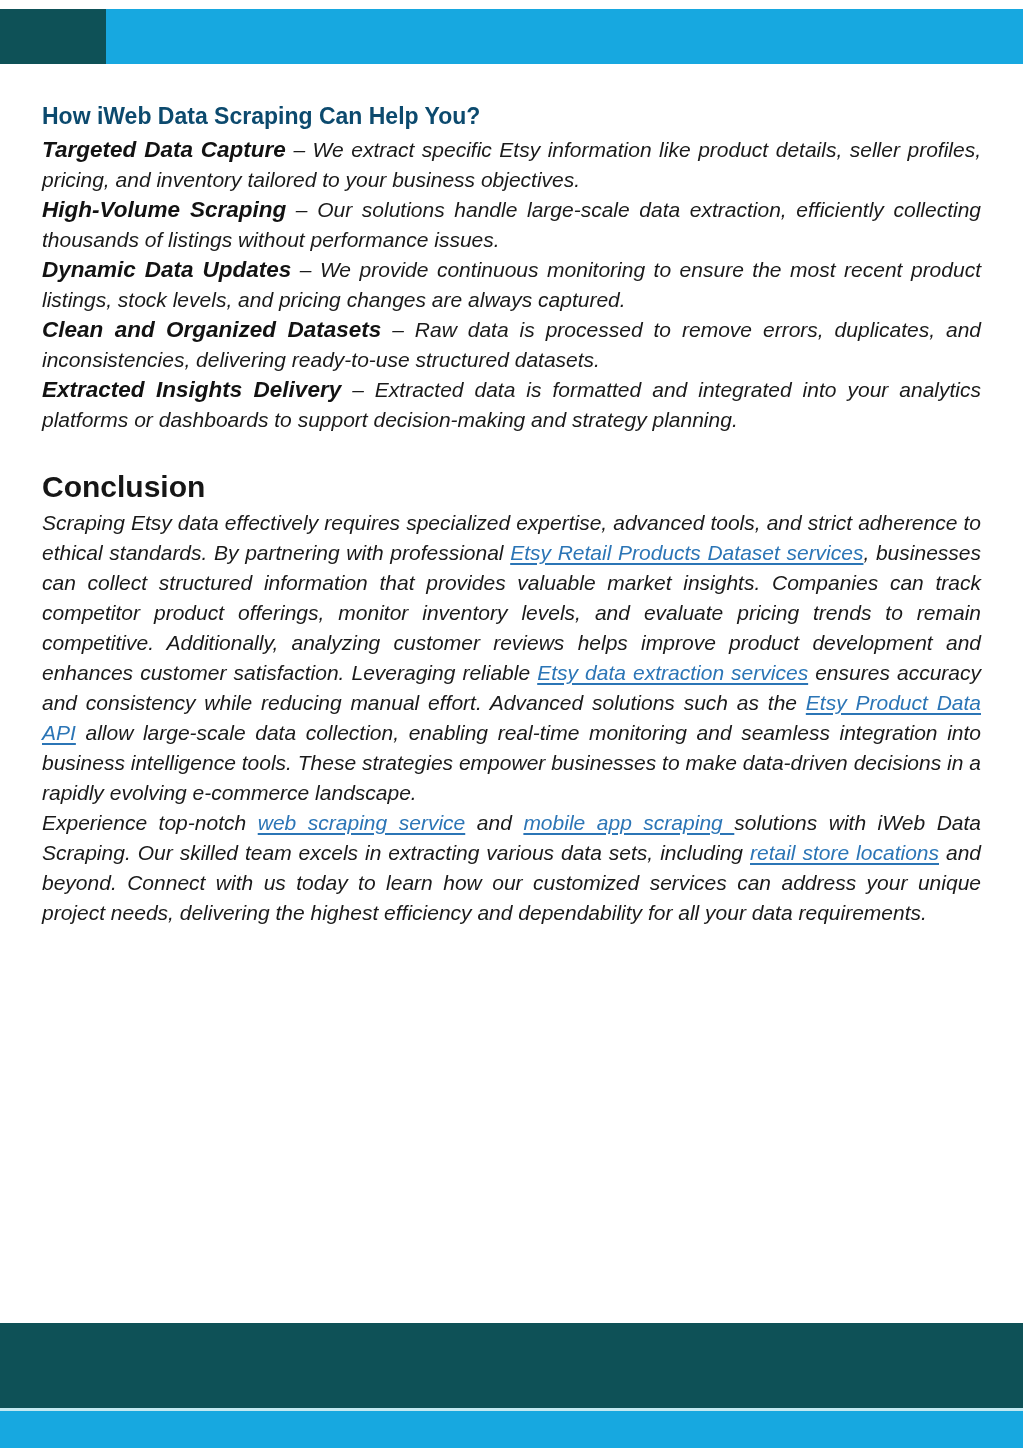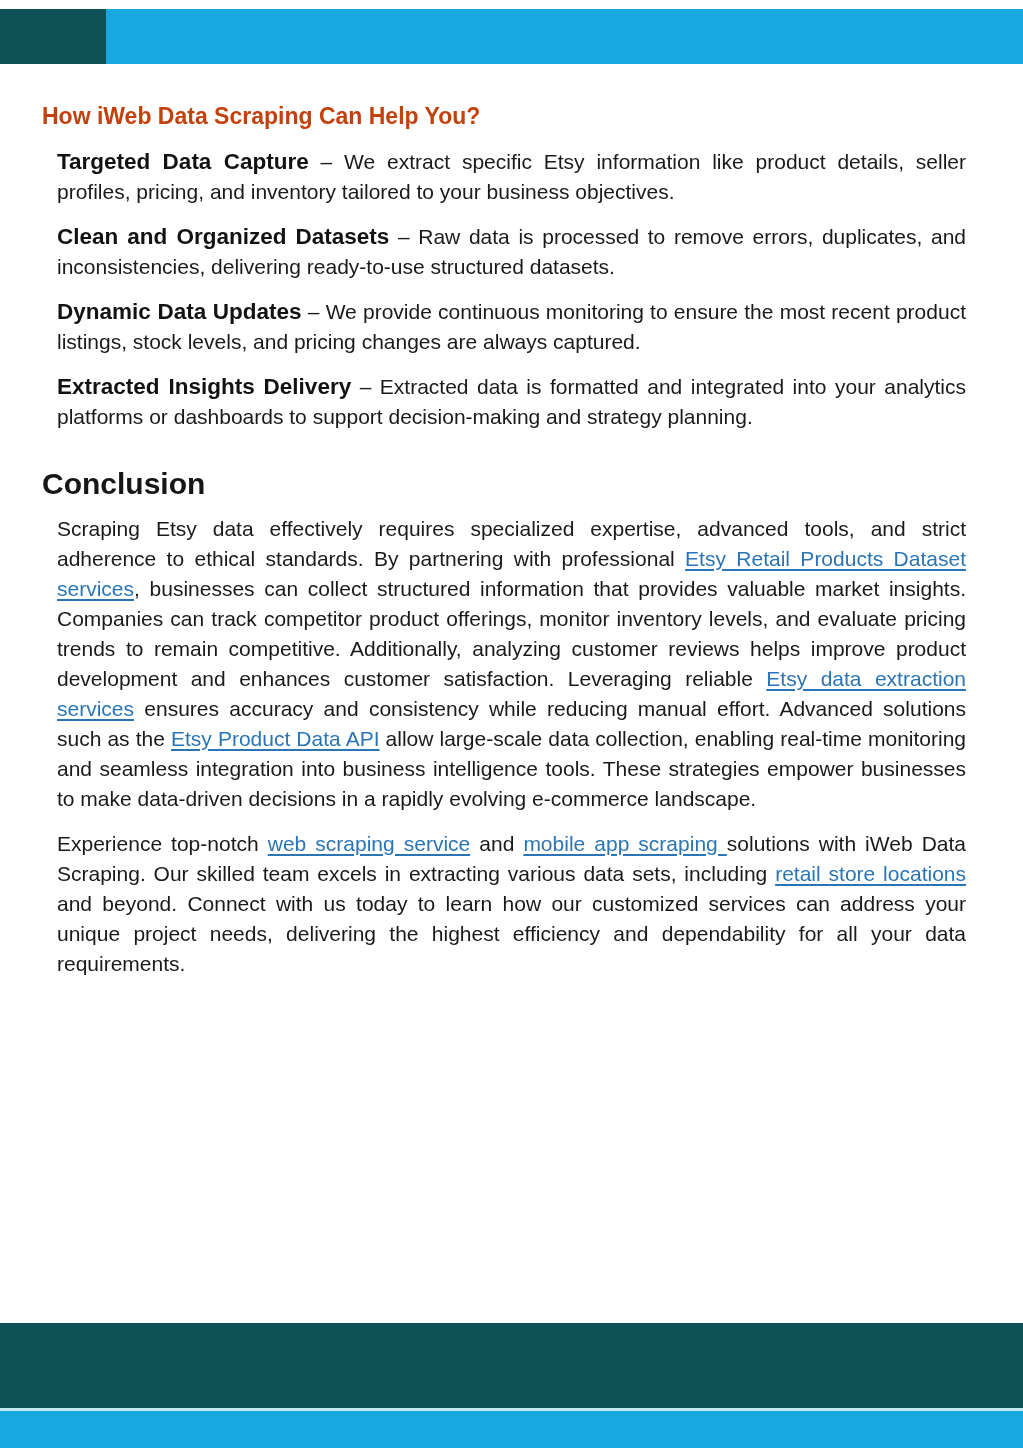--- a/index.html
+++ b/index.html
@@ -26,28 +26,29 @@
     position: absolute;
     top: 100px;
     left: 42px;
     width: 939px;
   }
   .title {
     font-size: 23px;
     font-weight: bold;
     line-height: 32px;
     margin: 0 0 3px 0;
-    color: #c2410c;
+    color: #0c4a6e;
   }
   .para {
     font-size: 21px;
     line-height: 30px;
     text-align: justify;
-    margin: 15px;
+    margin: 0;
     color: #1a1a1a;
+    font-style: italic;
   }
   .lead {
     font-weight: bold;
     font-size: 22.5px;
     color: #121212;
   }
   .subheading {
     font-size: 30px;
     font-weight: bold;
     line-height: 30px;
@@ -81,24 +82,25 @@
     <div class="header-accent" style="background: rgb(14, 81, 87);"></div>
     <div class="header-bar" style="background: rgb(23, 168, 224);"></div>
   </div>
 
   <div class="content">
 
     <h1 class="title">How iWeb Data Scraping Can Help You?</h1>
 
     <p class="para"><b class="lead">Targeted Data Capture</b><span> – We extract specific Etsy information like product details, seller profiles, pricing, and inventory tailored to your business objectives.</span></p>
 
+    <p class="para"><b class="lead">High-Volume Scraping</b><span> – Our solutions handle large-scale data extraction, efficiently collecting thousands of listings without performance issues.</span></p>
+
+    <p class="para"><b class="lead">Dynamic Data Updates</b><span> – We provide continuous monitoring to ensure the most recent product listings, stock levels, and pricing changes are always captured.</span></p>
 
     <p class="para"><b class="lead">Clean and Organized Datasets</b><span> – Raw data is processed to remove errors, duplicates, and inconsistencies, delivering ready-to-use structured datasets.</span></p>
-
-    <p class="para"><b class="lead">Dynamic Data Updates</b><span> – We provide continuous monitoring to ensure the most recent product listings, stock levels, and pricing changes are always captured.</span></p>
 
     <p class="para"><b class="lead">Extracted Insights Delivery</b><span> – Extracted data is formatted and integrated into your analytics platforms or dashboards to support decision-making and strategy planning.</span></p>
 
     <h2 class="subheading">Conclusion</h2>
 
     <p class="para"><span>Scraping Etsy data effectively requires specialized expertise, advanced tools, and strict adherence to ethical standards. By partnering with professional </span><a class="doc-link" style="color: rgb(43, 117, 182);">Etsy Retail Products Dataset services</a><span>, businesses can collect structured information that provides valuable market insights. Companies can track competitor product offerings, monitor inventory levels, and evaluate pricing trends to remain competitive. Additionally, analyzing customer reviews helps improve product development and enhances customer satisfaction. Leveraging reliable </span><a class="doc-link" style="color: rgb(43, 117, 182);">Etsy data extraction services</a><span> ensures accuracy and consistency while reducing manual effort. Advanced solutions such as the </span><a class="doc-link" style="color: rgb(43, 117, 182);">Etsy Product Data API</a><span> allow large-scale data collection, enabling real-time monitoring and seamless integration into business intelligence tools. These strategies empower businesses to make data-driven decisions in a rapidly evolving e-commerce landscape.</span></p>
 
     <p class="para"><span>Experience top-notch </span><a class="doc-link" style="color: rgb(43, 117, 182);">web scraping service</a><span> and </span><a class="doc-link" style="color: rgb(43, 117, 182);">mobile app scraping </a><span>solutions with iWeb Data Scraping. Our skilled team excels in extracting various data sets, including </span><a class="doc-link" style="color: rgb(43, 117, 182);">retail store locations</a><span> and beyond. Connect with us today to learn how our customized services can address your unique project needs, delivering the highest efficiency and dependability for all your data requirements.</span></p>
 
   </div>

